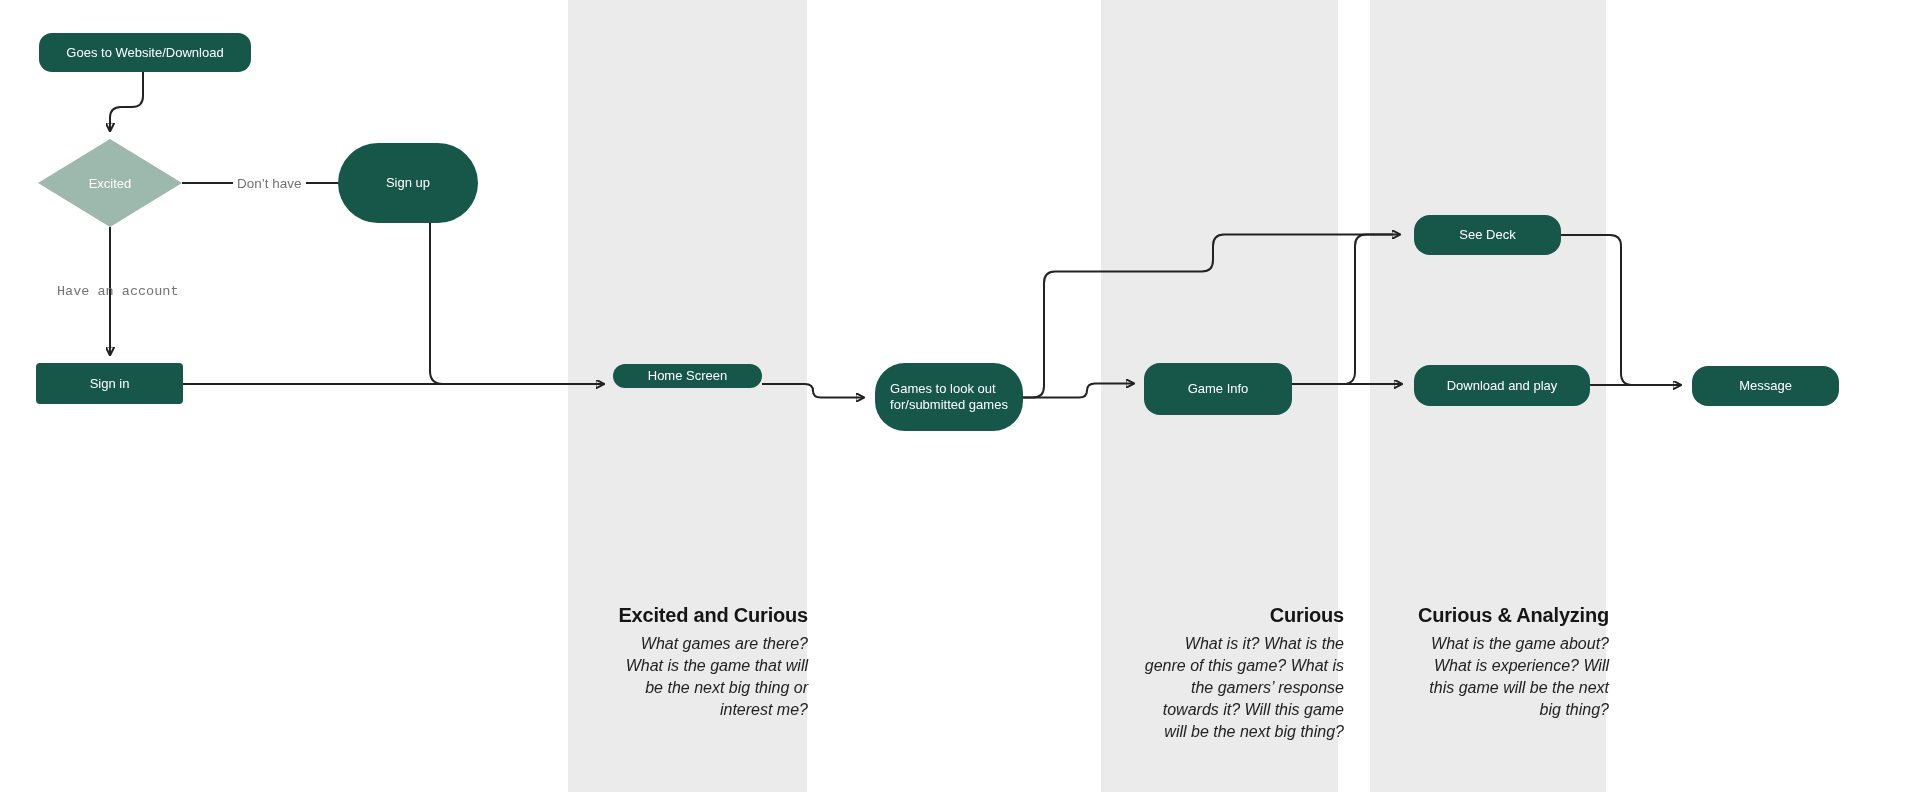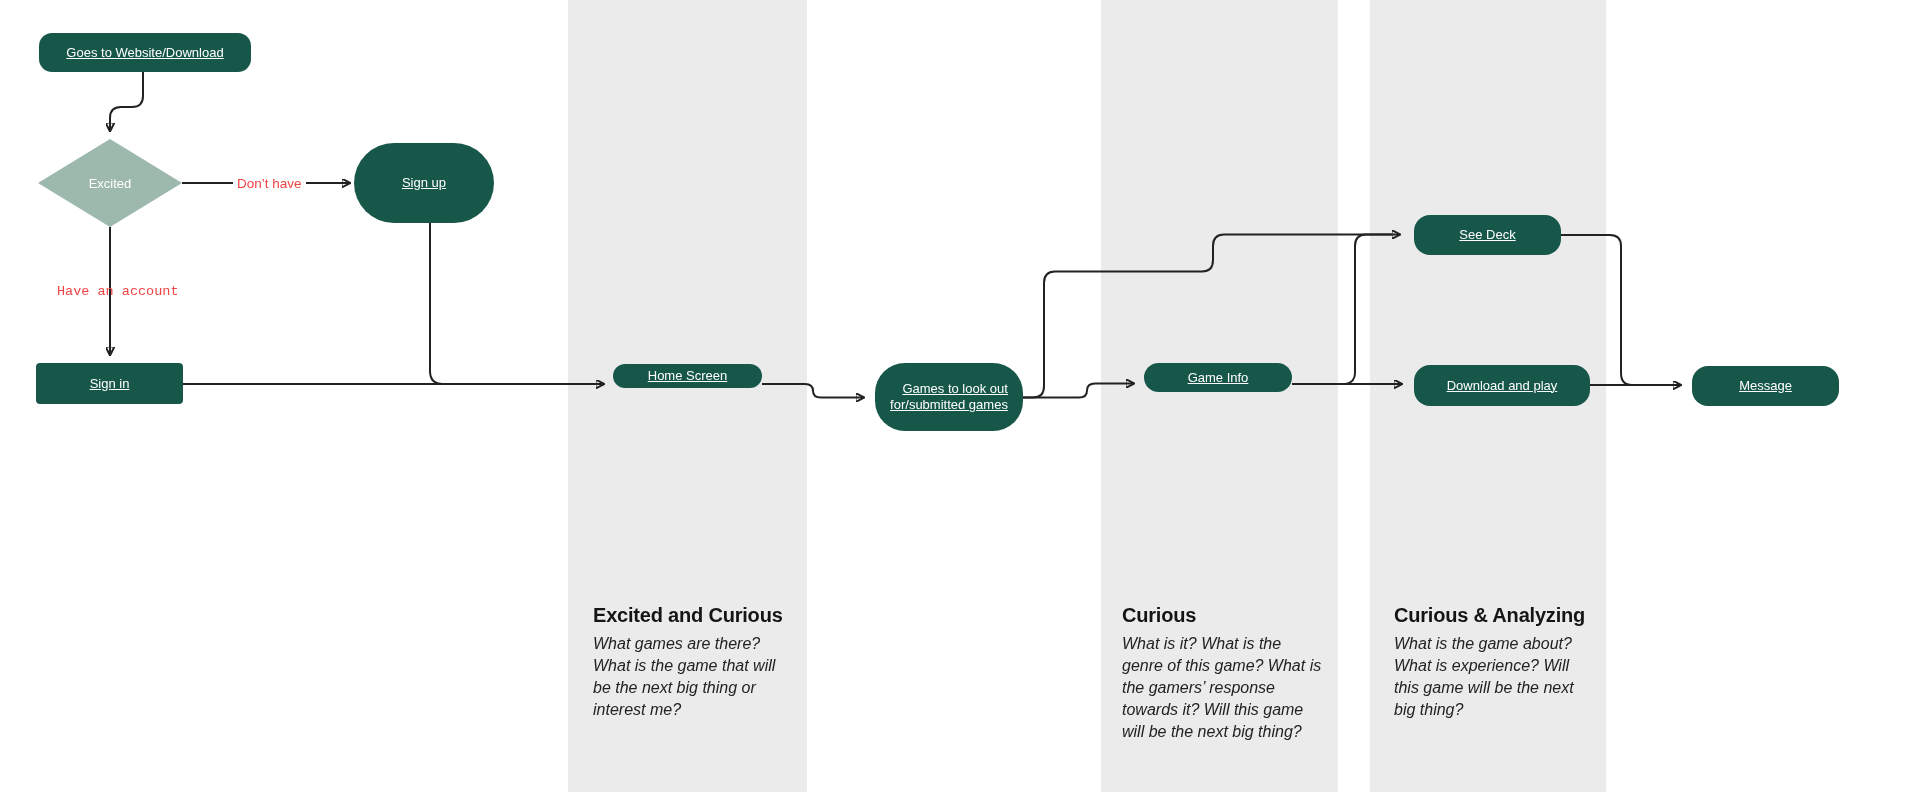--- a/index.html
+++ b/index.html
@@ -22,47 +22,47 @@
   .band{position:absolute;top:0;height:792px;background:var(--band);z-index:0;}
   #band-1{left:568px;width:239px;}
   #band-2{left:1101px;width:237px;}
   #band-3{left:1370px;width:236px;}
 
   #edges{position:absolute;left:0;top:0;z-index:1;}
   #edges path{stroke:var(--line);stroke-width:2;fill:none;}
 
   .node{
     position:absolute;z-index:2;background:var(--node);color:var(--node-text);
-    display:flex;align-items:center;justify-content:center;text-align:right;
-    font-size:13px;line-height:16px;white-space:pre-line;text-decoration:underline;
+    display:flex;align-items:center;justify-content:center;text-align:left;
+    font-size:13px;line-height:16px;white-space:pre-line;
   }
   #n-website{left:39px;top:33px;width:212px;height:39px;border-radius:13px;}
-  #n-signup{left:354px;top:143px;width:140px;height:80px;border-radius:40px;}
+  #n-signup{left:338px;top:143px;width:140px;height:80px;border-radius:40px;}
   #n-signin{left:36px;top:363px;width:147px;height:41px;border-radius:4px;}
   #n-home{left:613px;top:364px;width:149px;height:24px;border-radius:16px;}
   #n-games{left:875px;top:363px;width:148px;height:68px;border-radius:30px;}
-  #n-gameinfo{left:1144px;top:363px;width:148px;height:29px;border-radius:16px;}
+  #n-gameinfo{left:1144px;top:363px;width:148px;height:52px;border-radius:16px;}
   #n-seedeck{left:1414px;top:215px;width:147px;height:40px;border-radius:16px;}
   #n-download{left:1414px;top:365px;width:176px;height:41px;border-radius:16px;}
   #n-message{left:1692px;top:366px;width:147px;height:40px;border-radius:16px;}
 
   #n-account{
     position:absolute;z-index:2;left:38px;top:139px;width:144px;height:88px;
     background:var(--diamond);color:var(--node-text);
     clip-path:polygon(50% 0,100% 50%,50% 100%,0 50%);
     display:flex;align-items:center;justify-content:center;font-size:13px;
   }
 
   .edge-label{
-    position:absolute;z-index:3;font-size:13.5px;color:#ef4444;line-height:17px;
+    position:absolute;z-index:3;font-size:13.5px;color:#737373;line-height:17px;
   }
   #lbl-dont-have{left:233px;top:175px;background:var(--bg);padding:0 4px;}
   #lbl-have-account{left:57px;top:283px;font-family:Liberation Mono, monospace;}
 
-  .section{position:absolute;z-index:2;}
+  .section{position:absolute;z-index:2;text-align:right;}
   #sec-1{left:593px;top:604px;width:215px;}
   #sec-2{left:1122px;top:604px;width:222px;}
   #sec-3{left:1394px;top:604px;width:215px;}
   .section .heading{
     font-size:20px;font-weight:bold;color:var(--heading);
     margin:0 0 6px 0;letter-spacing:-0.2px;
   }
   .section .body{
     font-size:16px;font-style:italic;color:var(--body-text);
     line-height:22px;white-space:pre-line;

